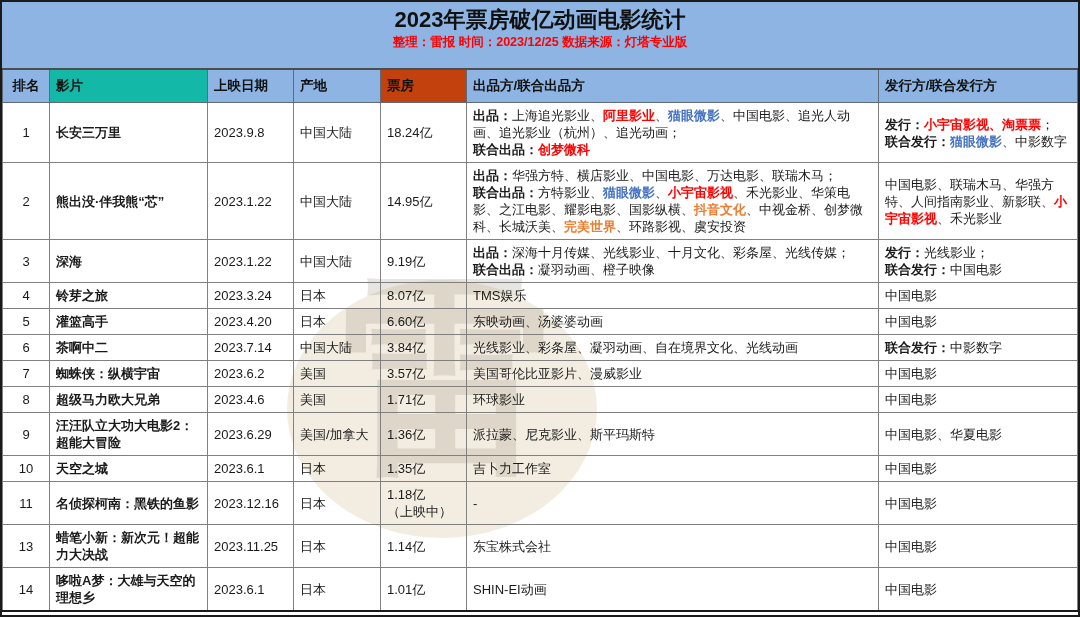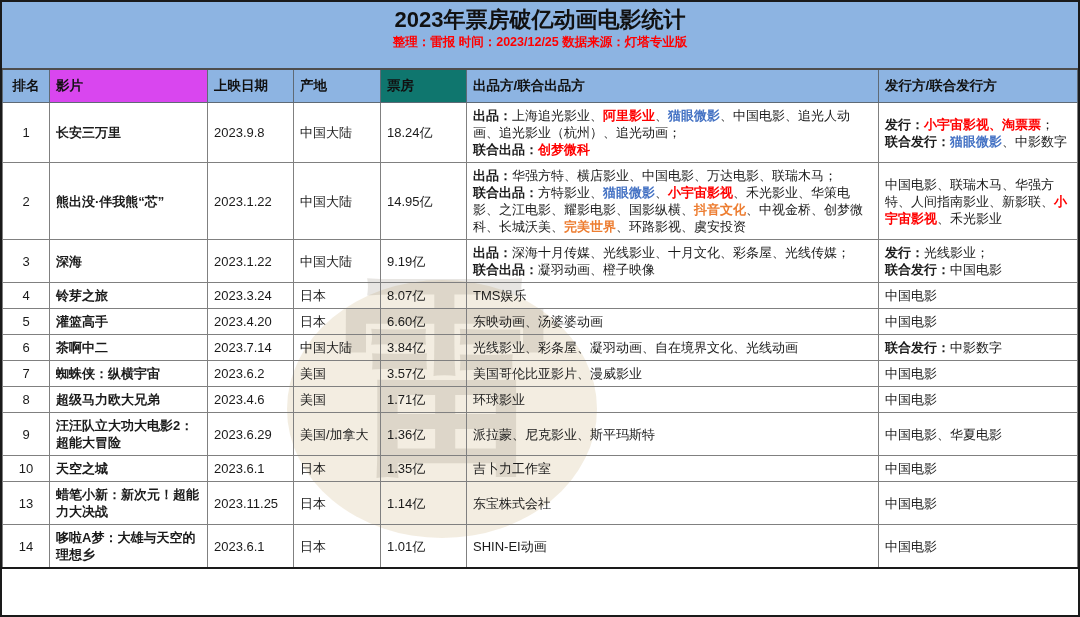--- a/index.html
+++ b/index.html
@@ -62,24 +62,24 @@
         <col class="c-film">
         <col class="c-date">
         <col class="c-origin">
       <col class="c-boxoffice">
         <col class="c-producers">
         <col class="c-distributors">
     </colgroup>
     <thead>
       <tr id="header-row">
           <th class="col-rank" style="background: rgb(141, 180, 226);">排名</th>
-          <th class="col-film" style="background: #d946ef;">影片</th>
+          <th class="col-film" style="background: #14b8a6;">影片</th>
           <th class="col-date" style="background: rgb(141, 180, 226);">上映日期</th>
           <th class="col-origin" style="background: rgb(141, 180, 226);">产地</th>
-          <th class="col-boxoffice" style="background: #0f766e;">票房</th>
+          <th class="col-boxoffice" style="background: #c2410c;">票房</th>
           <th class="col-producers" style="background: rgb(141, 180, 226);">出品方/联合出品方</th>
           <th class="col-distributors" style="background: rgb(141, 180, 226);">发行方/联合发行方</th>
         </tr>
     </thead>
     <tbody id="table-body">
         <tr>
           <td class="col-rank">1</td>
           <td class="col-film">长安三万里</td>
           <td class="col-date">2023.9.8</td>
           <td class="col-origin">中国大陆</td>
@@ -162,20 +162,30 @@
         <tr>
           <td class="col-rank">10</td>
           <td class="col-film">天空之城</td>
           <td class="col-date">2023.6.1</td>
           <td class="col-origin">日本</td>
           <td class="col-boxoffice">1.35亿</td>
           <td class="col-producers"><span>吉卜力工作室</span></td>
           <td class="col-distributors"><span>中国电影</span></td>
         </tr>
         <tr>
+          <td class="col-rank">11</td>
+          <td class="col-film">名侦探柯南：黑铁的鱼影</td>
+          <td class="col-date">2023.12.16</td>
+          <td class="col-origin">日本</td>
+          <td class="col-boxoffice">1.18亿
+（上映中）</td>
+          <td class="col-producers"><span>-</span></td>
+          <td class="col-distributors"><span>中国电影</span></td>
+        </tr>
+        <tr>
           <td class="col-rank">13</td>
           <td class="col-film">蜡笔小新：新次元！超能力大决战</td>
           <td class="col-date">2023.11.25</td>
           <td class="col-origin">日本</td>
           <td class="col-boxoffice">1.14亿</td>
           <td class="col-producers"><span>东宝株式会社</span></td>
           <td class="col-distributors"><span>中国电影</span></td>
         </tr>
         <tr>
           <td class="col-rank">14</td>

